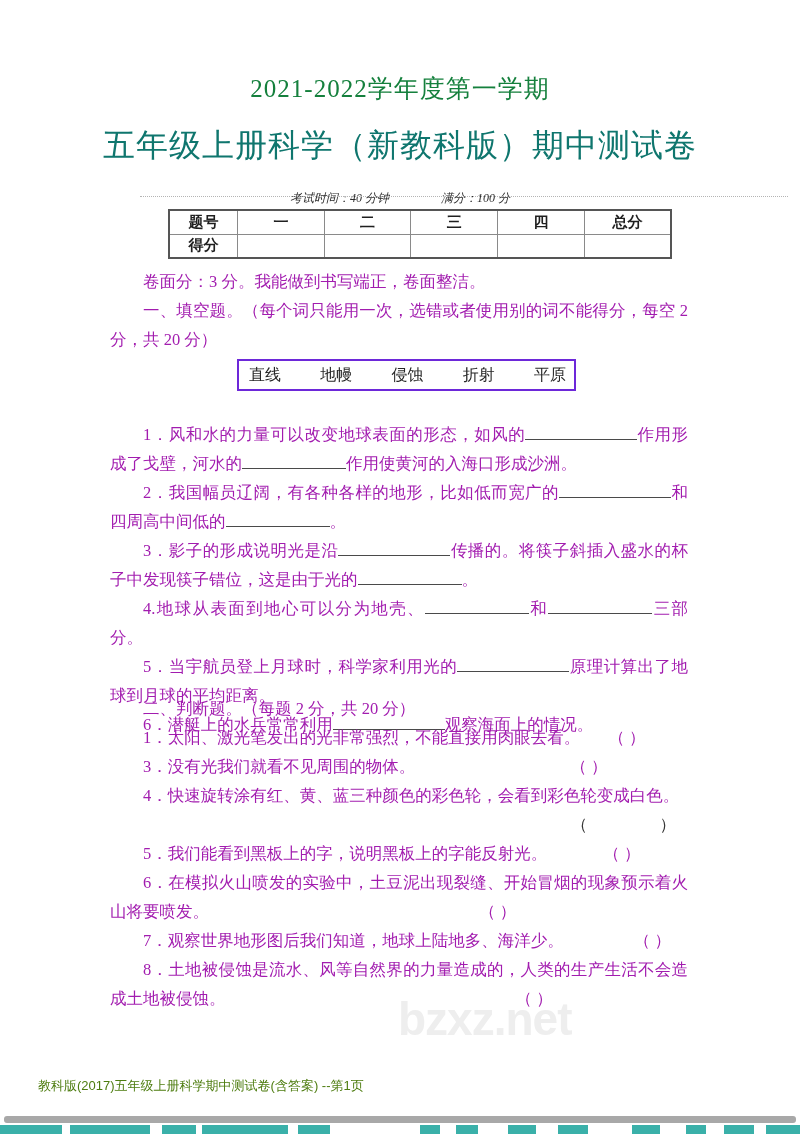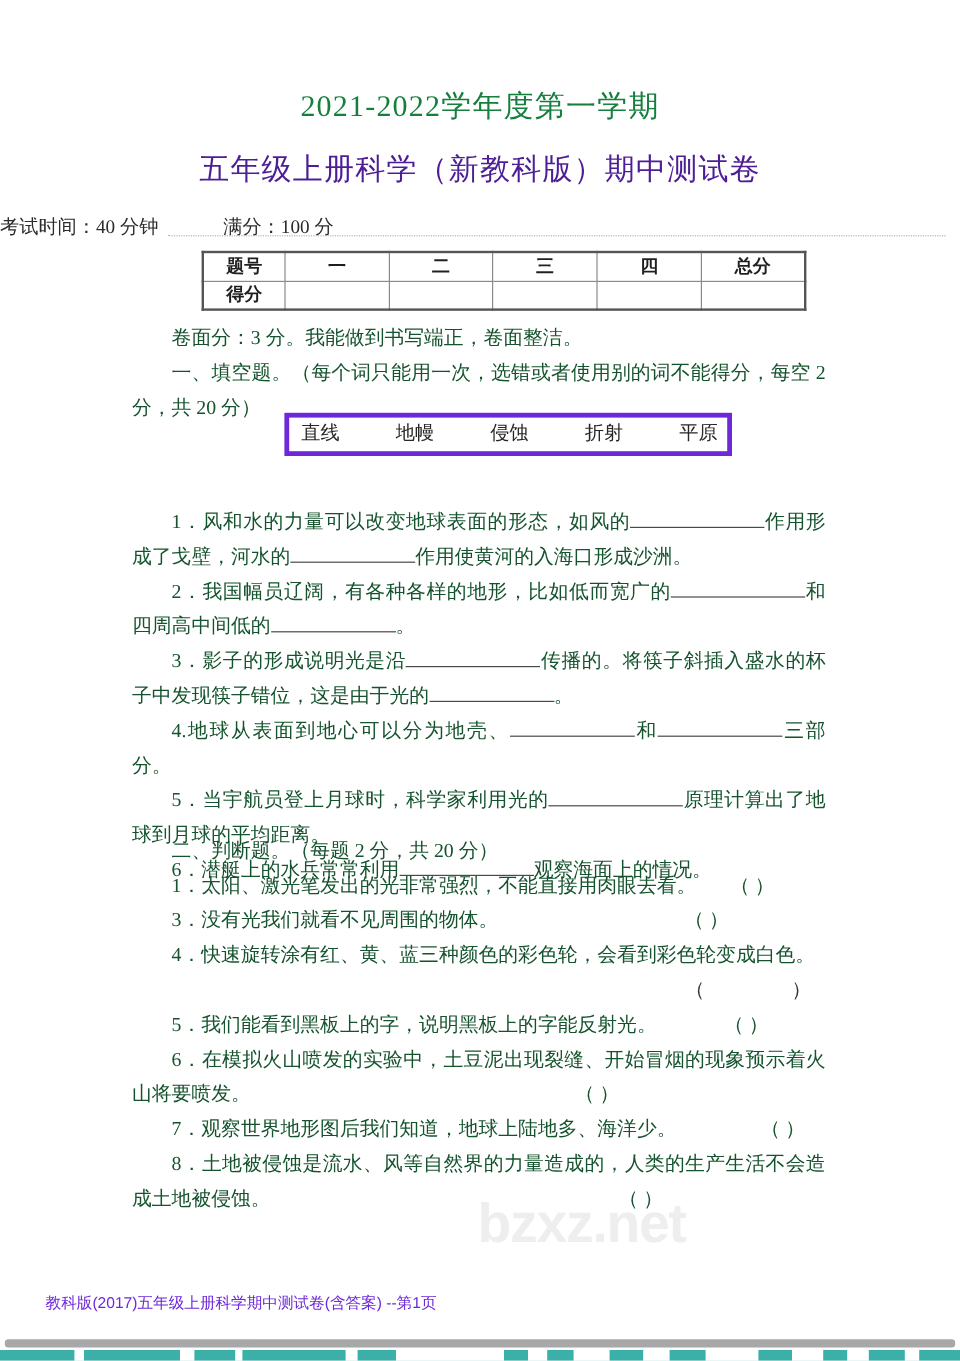--- a/index.html
+++ b/index.html
@@ -52,33 +52,34 @@
     text-align: center;
     font-size: 25px;
     letter-spacing: 1px;
     margin: 0;
     padding-top: 72px;
     font-weight: normal;
     color: #15803d;
   }
   .title-2 {
     text-align: center;
-    font-size: 25px;
+    font-size: 32px;
     letter-spacing: 1px;
     margin: 0;
     padding-top: 19px;
     font-weight: normal;
-    color: #4c1d95;
+    color: #0f766e;
   }
   .subtitle-row {
-    text-align: left;
-    font-size: 16px;
+    text-align: center;
+    font-size: 12px;
     margin: 0;
     padding-top: 22px;
     color: #2b2b2b;
+    font-style: italic;
   }
   .subtitle-row .gap { display: inline-block; width: 46px; }
 
   
   .dot-rule {
     position: absolute;
     left: 140px;
     top: 196px;
     width: 648px;
     height: 0;
@@ -113,35 +114,35 @@
   table.score-table tr.row-scores td { font-weight: bold; }
 
   
   .para {
     font-size: 16.5px;
     line-height: 29px;
     margin: 0;
     padding: 0 22px 0 22px;
     text-align: justify;
     text-justify: inter-ideograph;
-    color: #14532d;
+    color: #a21caf;
   }
   .para.indent { text-indent: 2em; }
 
   #para-block-1 { position: absolute; left: 88px; top: 267px; width: 622px; }
   #para-block-2 { position: absolute; left: 88px; top: 420px; width: 622px; }
   #para-block-3 { position: absolute; left: 88px; top: 694px; width: 622px; }
 
   
   .wordbank {
     position: absolute;
     left: 237px;
-    top: 344px;
-    width: 373px;
-    border: 4px solid #6d28d9;
+    top: 359px;
+    width: 339px;
+    border: 2px solid #6d28d9;
     padding: 2px 8px 3px 10px;
     z-index: 2;
     background: transparent;
   }
   .wordbank .wb-row {
     display: flex;
     justify-content: space-between;
     font-size: 16px;
     line-height: 23px;
     color: #262626;
@@ -166,21 +167,21 @@
     color: #333333;
   }
 
   
   #footer-text {
     position: absolute;
     left: 38px;
     top: 1077px;
     font-family: "Liberation Sans", "DejaVu Sans", sans-serif;
     font-size: 13px;
-    color: #6d28d9;
+    color: #4d7c0f;
     white-space: nowrap;
     z-index: 3;
   }
   #gray-bar {
     position: absolute;
     left: 4px;
     top: 1116px;
     width: 792px;
     height: 7px;
     background: #a8a8a8;

